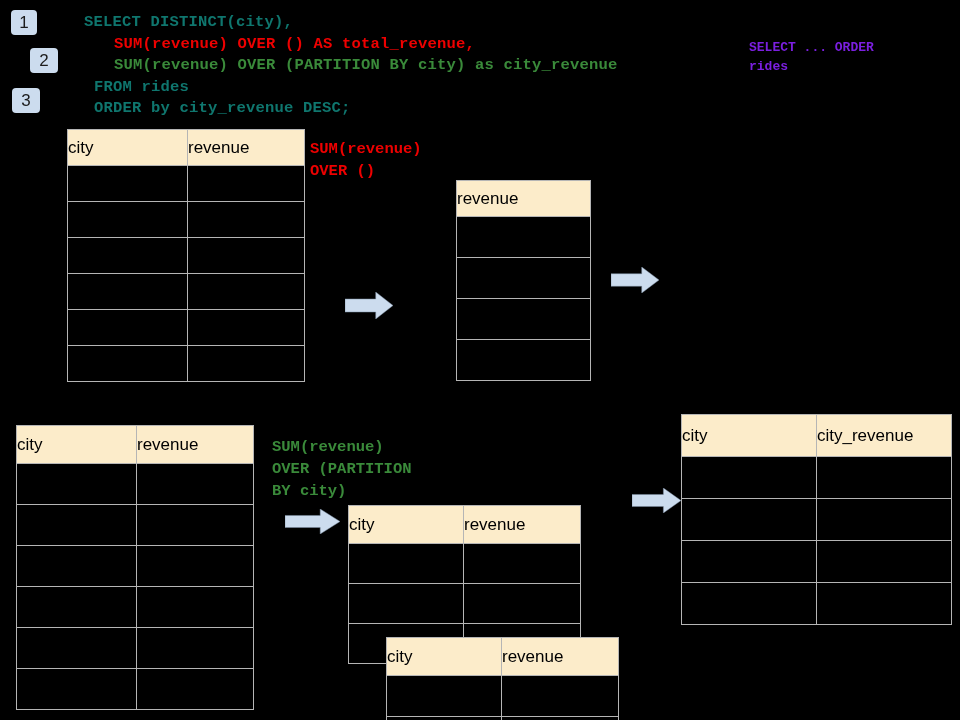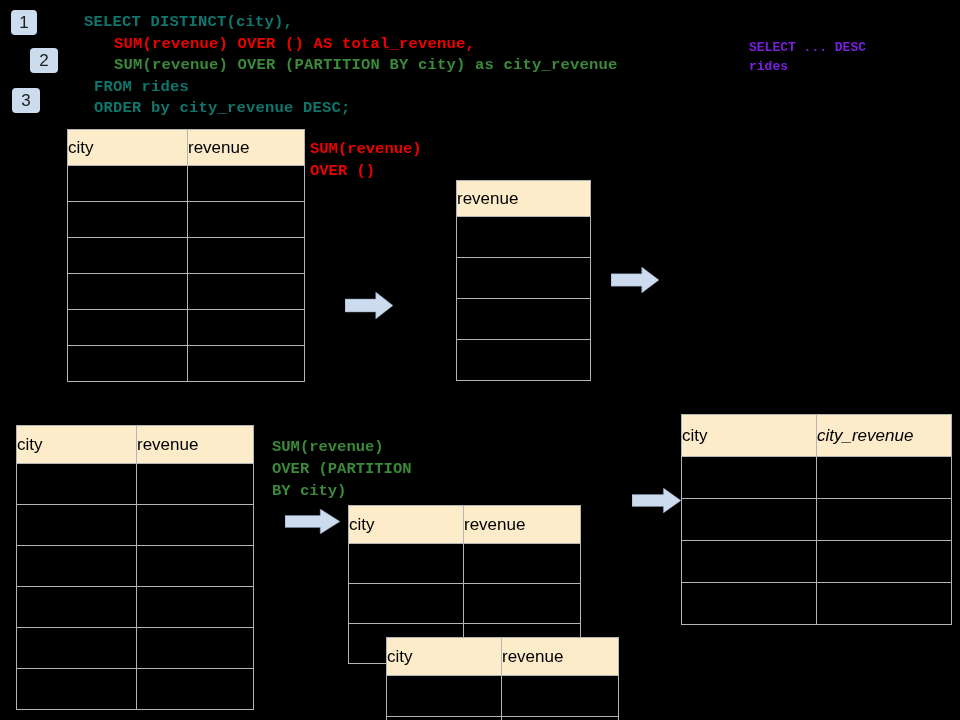--- a/index.html
+++ b/index.html
@@ -97,21 +97,21 @@
         <span>2</span>
       </div>
       <div class="badge" style="left: 12px; top: 88px; width: 28px; height: 25px;">
         <span>3</span>
       </div>
     </div>
 
   <div class="sql-block" id="sql-block" style="left:84px; top:12px;"><div class="sql-line c-purple" style="padding-left: 0px;">SELECT DISTINCT(city),</div><div class="sql-line c-red" style="padding-left: 30px;">SUM(revenue) OVER () AS total_revenue,</div><div class="sql-line c-green" style="padding-left: 30px;">SUM(revenue) OVER (PARTITION BY city) as city_revenue</div><div class="sql-line c-purple" style="padding-left: 10px;">FROM rides</div><div class="sql-line c-purple" style="padding-left: 10px;">ORDER by city_revenue DESC;</div></div>
 
   <div id="annot-layer">
-      <div class="annot annot-purple" style="left: 749px; top: 38px;">SELECT ... DESC
+      <div class="annot annot-purple" style="left: 749px; top: 38px;">SELECT ... ORDER
 rides</div>
       <div class="annot annot-red" style="left: 310px; top: 138px;">SUM(revenue)
 OVER ()</div>
       <div class="annot annot-green" style="left: 272px; top: 436px;">SUM(revenue)
 OVER (PARTITION
 BY city)</div>
     </div>
 
   <div id="table-layer">
       <table class="tbl" style="left: 67px; top: 129px; width: 237px;">
@@ -240,21 +240,21 @@
           <tr>
             <td style="width: 115px; height: 41px;"></td>
             <td style="width: 117px; height: 41px;"></td>
           </tr>
         </tbody>
       </table>
       <table class="tbl" style="left: 681px; top: 414px; width: 270px;">
         <thead>
           <tr>
             <th style="width: 135px; height: 42px;">city</th>
-            <th style="width: 135px; height: 42px; font-style: italic;">city_revenue</th>
+            <th style="width: 135px; height: 42px;">city_revenue</th>
           </tr>
         </thead>
         <tbody>
           <tr>
             <td style="width: 135px; height: 42px;"></td>
             <td style="width: 135px; height: 42px;"></td>
           </tr>
           <tr>
             <td style="width: 135px; height: 42px;"></td>
             <td style="width: 135px; height: 42px;"></td>

